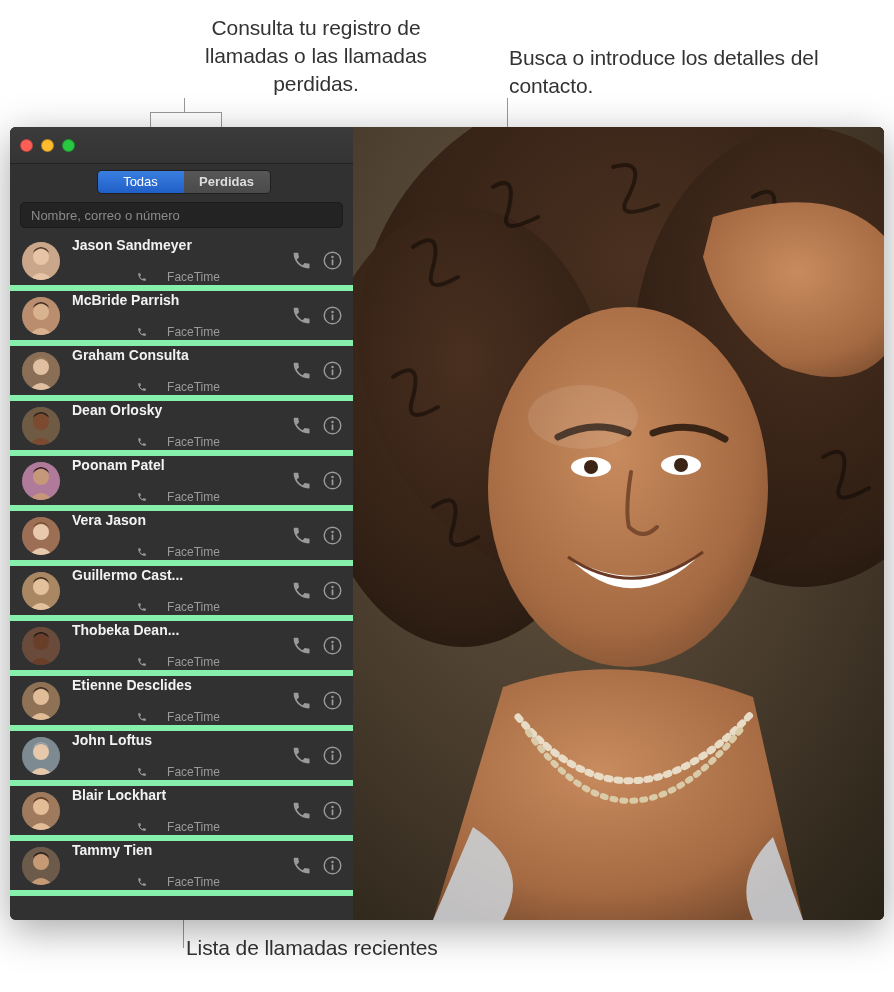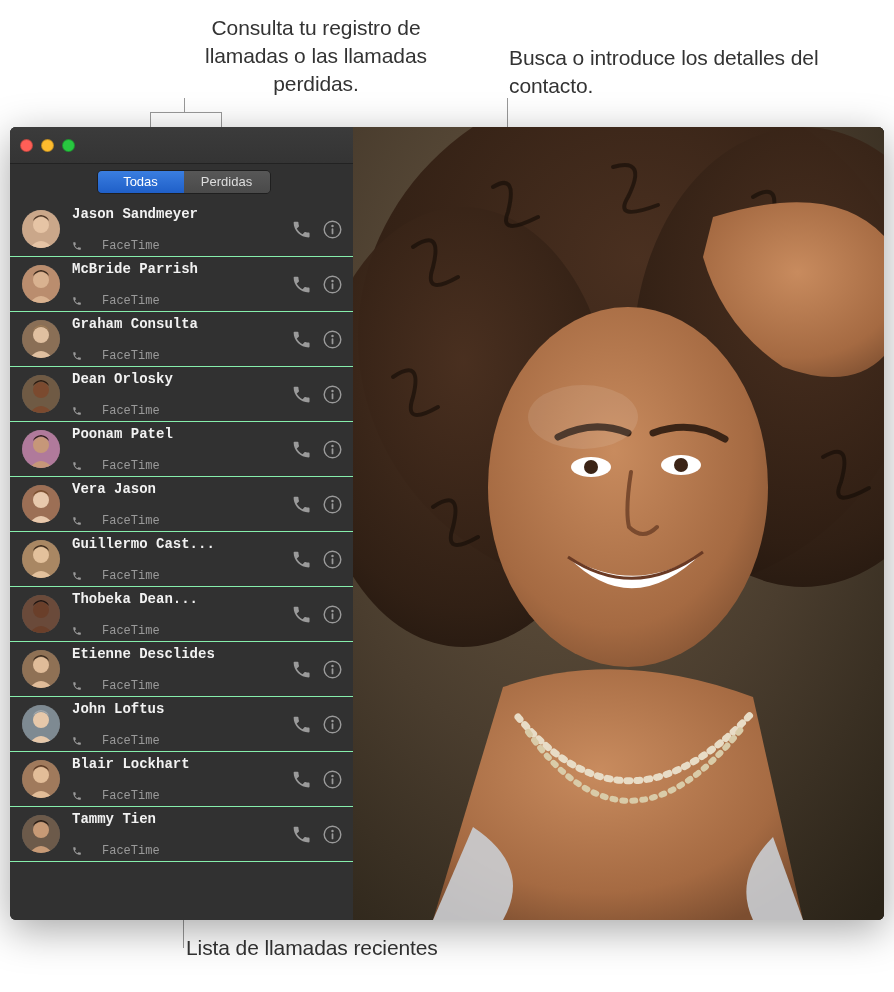--- a/index.html
+++ b/index.html
@@ -83,20 +83,21 @@
       cursor: pointer;
       color: #eee;
     }
     .seg-btn.active {
       background: linear-gradient(#3a7ee0,#1f5fc8);
       color: #fff;
     }
     .seg-btn.inactive {
       background: linear-gradient(#575757,#4a4a4a);
       color: #ddd;
+      font-weight: bold;
     }
     .search-wrap {
       padding: 0 10px 8px 10px;
     }
     .search {
       width: 100%;
       height: 26px;
       background: #232323;
       border: 1px solid #1b1b1b;
       border-radius: 5px;
@@ -108,22 +109,21 @@
     .search::placeholder { color: #8a8a8a; }
     .list {
       flex: 1;
       overflow-y: hidden;
     }
     .row {
       display: flex;
       align-items: center;
       padding: 6px 10px 6px 12px;
       height: 55px;
-      border-bottom: 1px solid #86efac;
-      font-family: Liberation Mono, monospace;
+      border-bottom: 6px solid #86efac;
     }
     .avatar {
       width: 38px; height: 38px;
       border-radius: 50%;
       flex-shrink: 0;
       background: #555;
       display: flex;
       align-items: center;
       justify-content: center;
       overflow: hidden;
@@ -143,20 +143,21 @@
       overflow: hidden;
       text-overflow: ellipsis;
     }
     .sub {
       display: flex;
       align-items: center;
       gap: 20px;
       color: #9a9a9a;
       font-size: 12px;
       margin-top: 17px;
+      justify-content: center;
     }
     .sub svg { width: 10px; height: 10px; }
     .actions {
       display: flex;
       align-items: center;
       gap: 10px;
       margin-left: 6px;
     }
     .ic-btn {
       width: 21px; height: 21px;
@@ -207,20 +208,23 @@
       </div>
     </div>
 
     <div class="seg">
       <div class="seg-inner">
         <div class="seg-btn active">Todas</div>
         <div class="seg-btn inactive">Perdidas</div>
       </div>
     </div>
 
+    <div class="search-wrap">
+      <input class="search" type="text" placeholder="Nombre, correo o número" style="">
+    </div>
 
     <div class="list" id="list">
   <div class="row">
     <div class="avatar">
       <svg viewBox="0 0 38 38">
         <rect width="38" height="38" class="av-bg" fill="#caa78a"></rect>
         <circle cx="19" cy="15" r="8" class="av-skin" fill="#e6c4a5"></circle>
         <path d="M6 40 Q19 22 32 40 Z" class="av-skin" fill="#e6c4a5"></path>
         <path d="M11 11 Q19 2 27 11 Q26 6 19 5 Q12 6 11 11 Z" class="av-hair" fill="#4b3525"></path>
       </svg>

